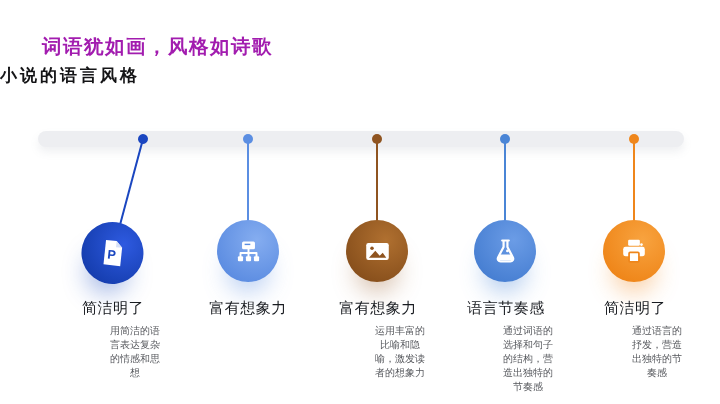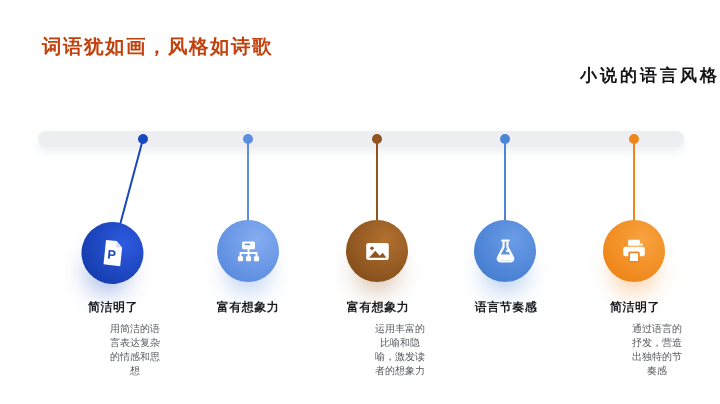--- a/index.html
+++ b/index.html
@@ -5,22 +5,22 @@
   html,body{margin:0;padding:0;background:#fff;}
   .slide{
     position:relative;width:720px;height:404px;background:#ffffff;overflow:hidden;
     font-family:"Liberation Sans","DejaVu Sans",sans-serif;
   }
   .title{
     position:absolute;left:42px;top:33px;font-size:19.5px;font-weight:bold;
     letter-spacing:1.5px;color:#17191d;white-space:nowrap;
   }
   .subtitle{
-    position:absolute;left:0;top:64px;width:720px;text-align:right;
-    padding-left:12px;box-sizing:border-box;
+    position:absolute;left:0;top:64px;width:720px;text-align:left;
+    box-sizing:border-box;
     font-size:17px;font-weight:bold;letter-spacing:3px;color:#141416;
   }
   .bar{
     position:absolute;left:38px;top:131px;width:646px;height:16px;border-radius:8px;
     box-shadow:0 5px 9px rgba(120,130,150,.12);
   }
   .pendulum{
     position:absolute;top:134px;width:10px;height:10px;
     transform-origin:5px 5px;
   }
@@ -32,35 +32,35 @@
     box-shadow:0 20px 24px -10px var(--glow);
     display:flex;align-items:center;justify-content:center;
   }
   .p0{left:138px;transform:rotate(15deg);}
   .p0 .pline{height:90px;} .p0 .pcircle{top:92px;}
   .p1{left:243px;} .p2{left:372px;} .p3{left:500px;} .p4{left:629px;}
   .col{
     position:absolute;top:299px;width:94px;text-align:center;
   }
   .c0{left:66px;} .c1{left:201px;} .c2{left:331px;} .c3{left:459px;} .c4{left:588px;}
-  .col .h{font-size:12px;font-weight:bold;color:#181b20;letter-spacing:.5px;margin-bottom:6px;white-space:nowrap;}
+  .col .h{font-size:15px;font-weight:normal;color:#181b20;letter-spacing:.5px;margin-bottom:6px;white-space:nowrap;}
   .col .d{font-size:10px;line-height:14px;color:#56585d;margin-left:44px;}
   svg{display:block;}
   svg text{font-family:"Liberation Sans","DejaVu Sans",sans-serif;}
   .acc-fill{fill:var(--ac);}
   .acc-text{fill:var(--ac);}
   .acc-stroke{stroke:var(--ac);}
   .acc-stroke2{stroke:var(--ac);stroke-width:1.3;}
 </style>
 </head>
 <body>
 
 <div class="slide" style="background: rgb(255, 255, 255);">
 
-  <div class="title" style="color: #c2410c;">词语犹如画，风格如诗歌</div>
+  <div class="title" style="color: #a21caf;">词语犹如画，风格如诗歌</div>
 
   <div class="subtitle" style="color: rgb(20, 20, 22);">小说的语言风格</div>
 
   <div class="bar" style="background: rgb(237, 238, 241);"></div>
 
   <div class="pendulum p0" style="--cl: #2e5ae0; --cd: #0e35a0; --ac: #1a46c0; --glow: rgba(20,70,190,0.38);">
     <div class="pline"></div>
     <div class="pdot"></div>
     <div class="pcircle">
       <svg viewBox="0 0 24 24" width="32" height="32">
@@ -132,19 +132,20 @@
   </div>
   <div class="col c1">
     <div class="h">富有想象力</div>
   </div>
   <div class="col c2">
     <div class="h">富有想象力</div>
     <div class="d">运用丰富的比喻和隐喻，激发读者的想象力</div>
   </div>
   <div class="col c3">
     <div class="h">语言节奏感</div>
+    <div class="d">通过词语的选择和句子的结构，营造出独特的节奏感</div>
   </div>
   <div class="col c4">
     <div class="h">简洁明了</div>
     <div class="d">通过语言的抒发，营造出独特的节奏感</div>
   </div>
 
 </div>
 
 </body></html>

